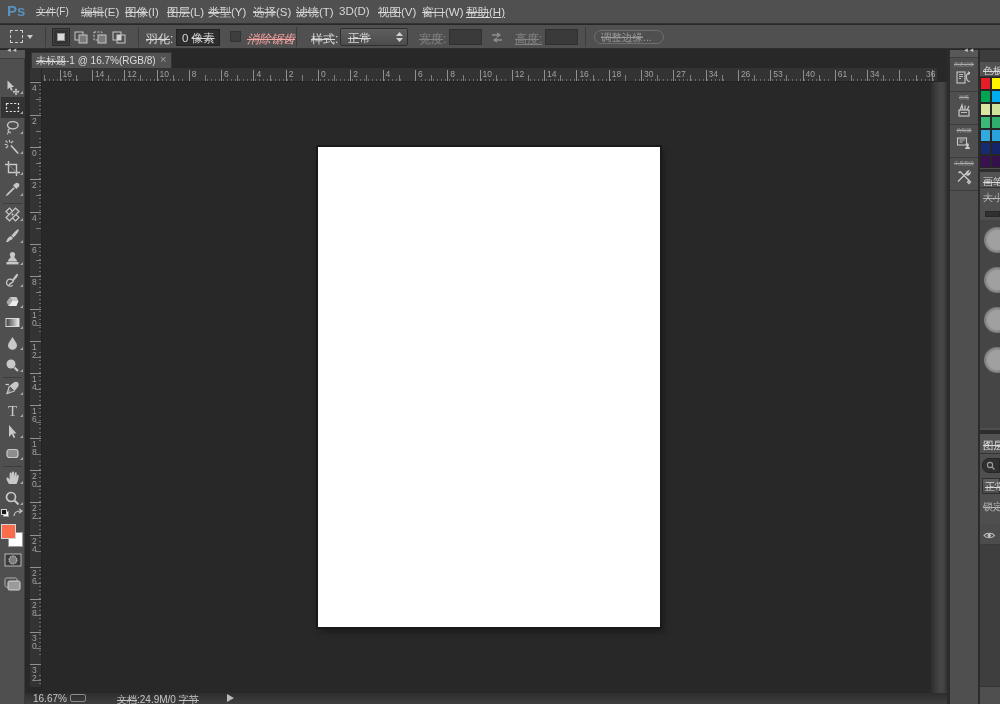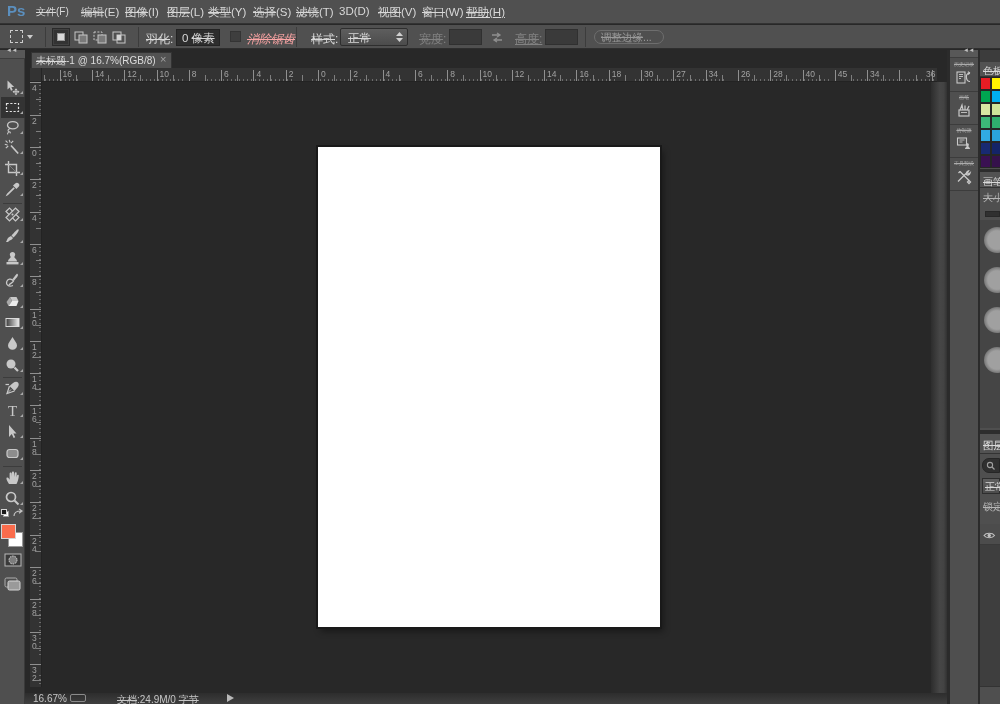--- a/index.html
+++ b/index.html
@@ -137,27 +137,27 @@
       <div class="abs" style="left:631.3px;top:2px;width:1px;height:12px;background:#909090;"></div>
       <div class="abs" style="left:634.3px;top:1px;font-size:8.5px;color:#a2a2a2;">27</div>
       <div class="abs" style="left:647.5px;top:7px;width:1px;height:7px;background:#7f7f7f;"></div>
       <div class="abs" style="left:663.6px;top:2px;width:1px;height:12px;background:#909090;"></div>
       <div class="abs" style="left:666.6px;top:1px;font-size:8.5px;color:#a2a2a2;">34</div>
       <div class="abs" style="left:679.8px;top:7px;width:1px;height:7px;background:#7f7f7f;"></div>
       <div class="abs" style="left:695.9px;top:2px;width:1px;height:12px;background:#909090;"></div>
       <div class="abs" style="left:698.9px;top:1px;font-size:8.5px;color:#a2a2a2;">26</div>
       <div class="abs" style="left:712.0px;top:7px;width:1px;height:7px;background:#7f7f7f;"></div>
       <div class="abs" style="left:728.2px;top:2px;width:1px;height:12px;background:#909090;"></div>
-      <div class="abs" style="left:731.2px;top:1px;font-size:8.5px;color:#a2a2a2;">28</div>
+      <div class="abs" style="left:731.2px;top:1px;font-size:8.5px;color:#a2a2a2;">53</div>
       <div class="abs" style="left:744.3px;top:7px;width:1px;height:7px;background:#7f7f7f;"></div>
       <div class="abs" style="left:760.5px;top:2px;width:1px;height:12px;background:#909090;"></div>
       <div class="abs" style="left:763.5px;top:1px;font-size:8.5px;color:#a2a2a2;">40</div>
       <div class="abs" style="left:776.6px;top:7px;width:1px;height:7px;background:#7f7f7f;"></div>
       <div class="abs" style="left:792.8px;top:2px;width:1px;height:12px;background:#909090;"></div>
-      <div class="abs" style="left:795.8px;top:1px;font-size:8.5px;color:#a2a2a2;">45</div>
+      <div class="abs" style="left:795.8px;top:1px;font-size:8.5px;color:#a2a2a2;">61</div>
       <div class="abs" style="left:808.9px;top:7px;width:1px;height:7px;background:#7f7f7f;"></div>
       <div class="abs" style="left:825.1px;top:2px;width:1px;height:12px;background:#909090;"></div>
       <div class="abs" style="left:828.1px;top:1px;font-size:8.5px;color:#a2a2a2;">34</div>
       <div class="abs" style="left:841.2px;top:7px;width:1px;height:7px;background:#7f7f7f;"></div>
       <div class="abs" style="left:857.4px;top:2px;width:1px;height:12px;background:#909090;"></div>
       <div class="abs" style="left:884px;top:1px;font-size:8.5px;color:#a2a2a2;">36</div>
       <div class="abs" style="left:873.5px;top:7px;width:1px;height:7px;background:#7f7f7f;"></div>
       <div class="abs" style="left:889.7px;top:2px;width:1px;height:12px;background:#909090;"></div>
     </div>
     <div class="abs" style="left:30px;top:82px;width:12px;height:605px;background:#333333;border-right:1px solid #232323;overflow:hidden;" id="rulv">

